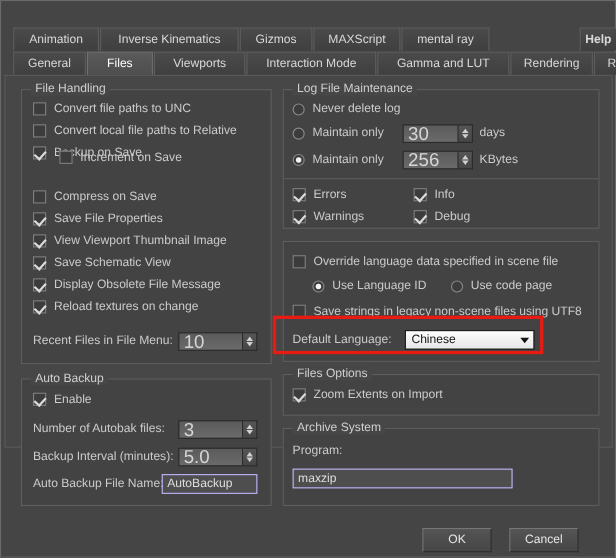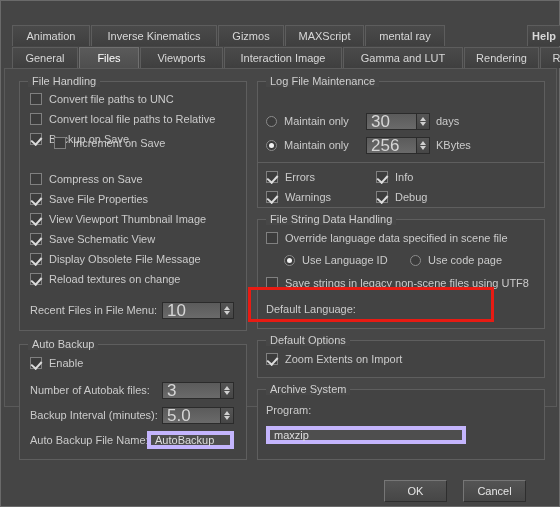--- a/index.html
+++ b/index.html
@@ -179,21 +179,21 @@
     border-left: 3px solid transparent;
     border-right: 3px solid transparent;
   }
   .spin .sarr i.up   { border-bottom: 4px solid #d0d0d0; margin-bottom: 1px; }
   .spin .sarr i.down { border-top: 4px solid #d0d0d0; }
 
   
   .tinput {
     position: absolute; height: 18px;
     background: #4e4e4e;
-    border: 4px solid #c4b5fd;
+    border: 1px solid #c4b5fd;
     color: #dedede;
     font-size: 11px;
     padding: 0 0 0 4px;
     display: flex; align-items: center;
     cursor: text;
   }
 
   
   .combo {
     position: absolute; height: 18px;
@@ -256,21 +256,21 @@
       <div class="tab" style="left: 87px; width: 126px;">Inverse Kinematics</div>
       <div class="tab" style="left: 214px; width: 66px;">Gizmos</div>
       <div class="tab" style="left: 281px; width: 79px;">MAXScript</div>
       <div class="tab" style="left: 361px; width: 80px;">mental ray</div>
       <div class="tab" style="left: 523px; width: 34px; font-weight: bold;">Help</div>
     </div>
   <div class="tabstrip tabrow-bot" id="tabrow2">
       <div class="tab" style="left: 8px; width: 66px;">General</div>
       <div class="tab active" style="left: 75px; width: 60px;">Files</div>
       <div class="tab" style="left: 136px; width: 83px;">Viewports</div>
-      <div class="tab" style="left: 220px; width: 118px;">Interaction Image</div>
+      <div class="tab" style="left: 220px; width: 118px;">Interaction Mode</div>
       <div class="tab" style="left: 339px; width: 120px;">Gamma and LUT</div>
       <div class="tab" style="left: 460px; width: 75px;">Rendering</div>
       <div class="tab" style="left: 536px; width: 70px;">Radiosity</div>
     </div>
 
   <div class="body">
 
     <div class="group" style="left:14px; top:12px; width:228px; height:250px;">
       <div class="glabel">File Handling</div>
       <div id="fh-checks">
@@ -359,20 +359,24 @@
 
       <div class="row" style="left:10px; top:89px;">
         <span class="lbl">Auto Backup File Name:</span>
       </div>
       <div class="tinput" style="left:127px; top:86px; width:87px;">AutoBackup</div>
     </div>
 
     <div class="group" style="left:252px; top:12px; width:288px; height:127px;">
       <div class="glabel">Log File Maintenance</div>
 
+      <div class="row" style="left:8px; top:11px;">
+        <span class="rb"></span>
+        <span class="lbl">Never delete log</span>
+      </div>
 
       <div class="row" style="left:8px; top:33px;">
         <span class="rb"></span>
         <span class="lbl">Maintain only</span>
       </div>
       <div class="spin" style="left:108px; top:31px; width:64px;">
         <span class="sval">30</span>
         <span class="sarr">
             <i class="up"></i>
             <i class="down"></i>
@@ -411,21 +415,20 @@
         <span class="cb on"></span>
         <span class="lbl">Warnings</span>
       </div>
       <div class="row" style="left:118px; top:109px;">
         <span class="cb on"></span>
         <span class="lbl">Debug</span>
       </div>
     </div>
 
     <div class="group" style="left:252px; top:150px; width:288px; height:110px;">
-      <div class="glabel">File String Data Handling</div>
 
       <div class="row" style="left:8px; top:12px;">
         <span class="cb"></span>
         <span class="lbl">Override language data specified in scene file</span>
       </div>
 
       <div class="row" style="left:26px; top:34px;">
         <span class="rb on"></span>
         <span class="lbl">Use Language ID</span>
       </div>
@@ -435,26 +438,32 @@
       </div>
 
       <div class="row" style="left:8px; top:57px;">
         <span class="cb"></span>
         <span class="lbl">Save strings in legacy non-scene files using UTF8</span>
       </div>
 
       <div class="row" style="left:8px; top:83px;">
         <span class="lbl">Default Language:</span>
       </div>
+      <div class="combo" style="left:110px; top:80px; width:118px;">
+        <span class="cval">Chinese</span>
+        <span class="carr">
+            <i></i>
+          </span>
+      </div>
     </div>
 
     <div class="redbox" style="left: 243px; top: 218px; width: 246px; height: 35px; border-color: rgb(232, 27, 19);"></div>
 
     <div class="group" style="left:252px; top:271px; width:288px; height:38px;">
-      <div class="glabel">Default Options</div>
+      <div class="glabel">Files Options</div>
       <div class="row" style="left:8px; top:12px;">
         <span class="cb on"></span>
         <span class="lbl">Zoom Extents on Import</span>
       </div>
     </div>
 
     <div class="group" style="left:252px; top:320px; width:288px; height:71px;">
       <div class="glabel">Archive System</div>
       <div class="row" style="left:8px; top:14px;">
         <span class="lbl">Program:</span>

